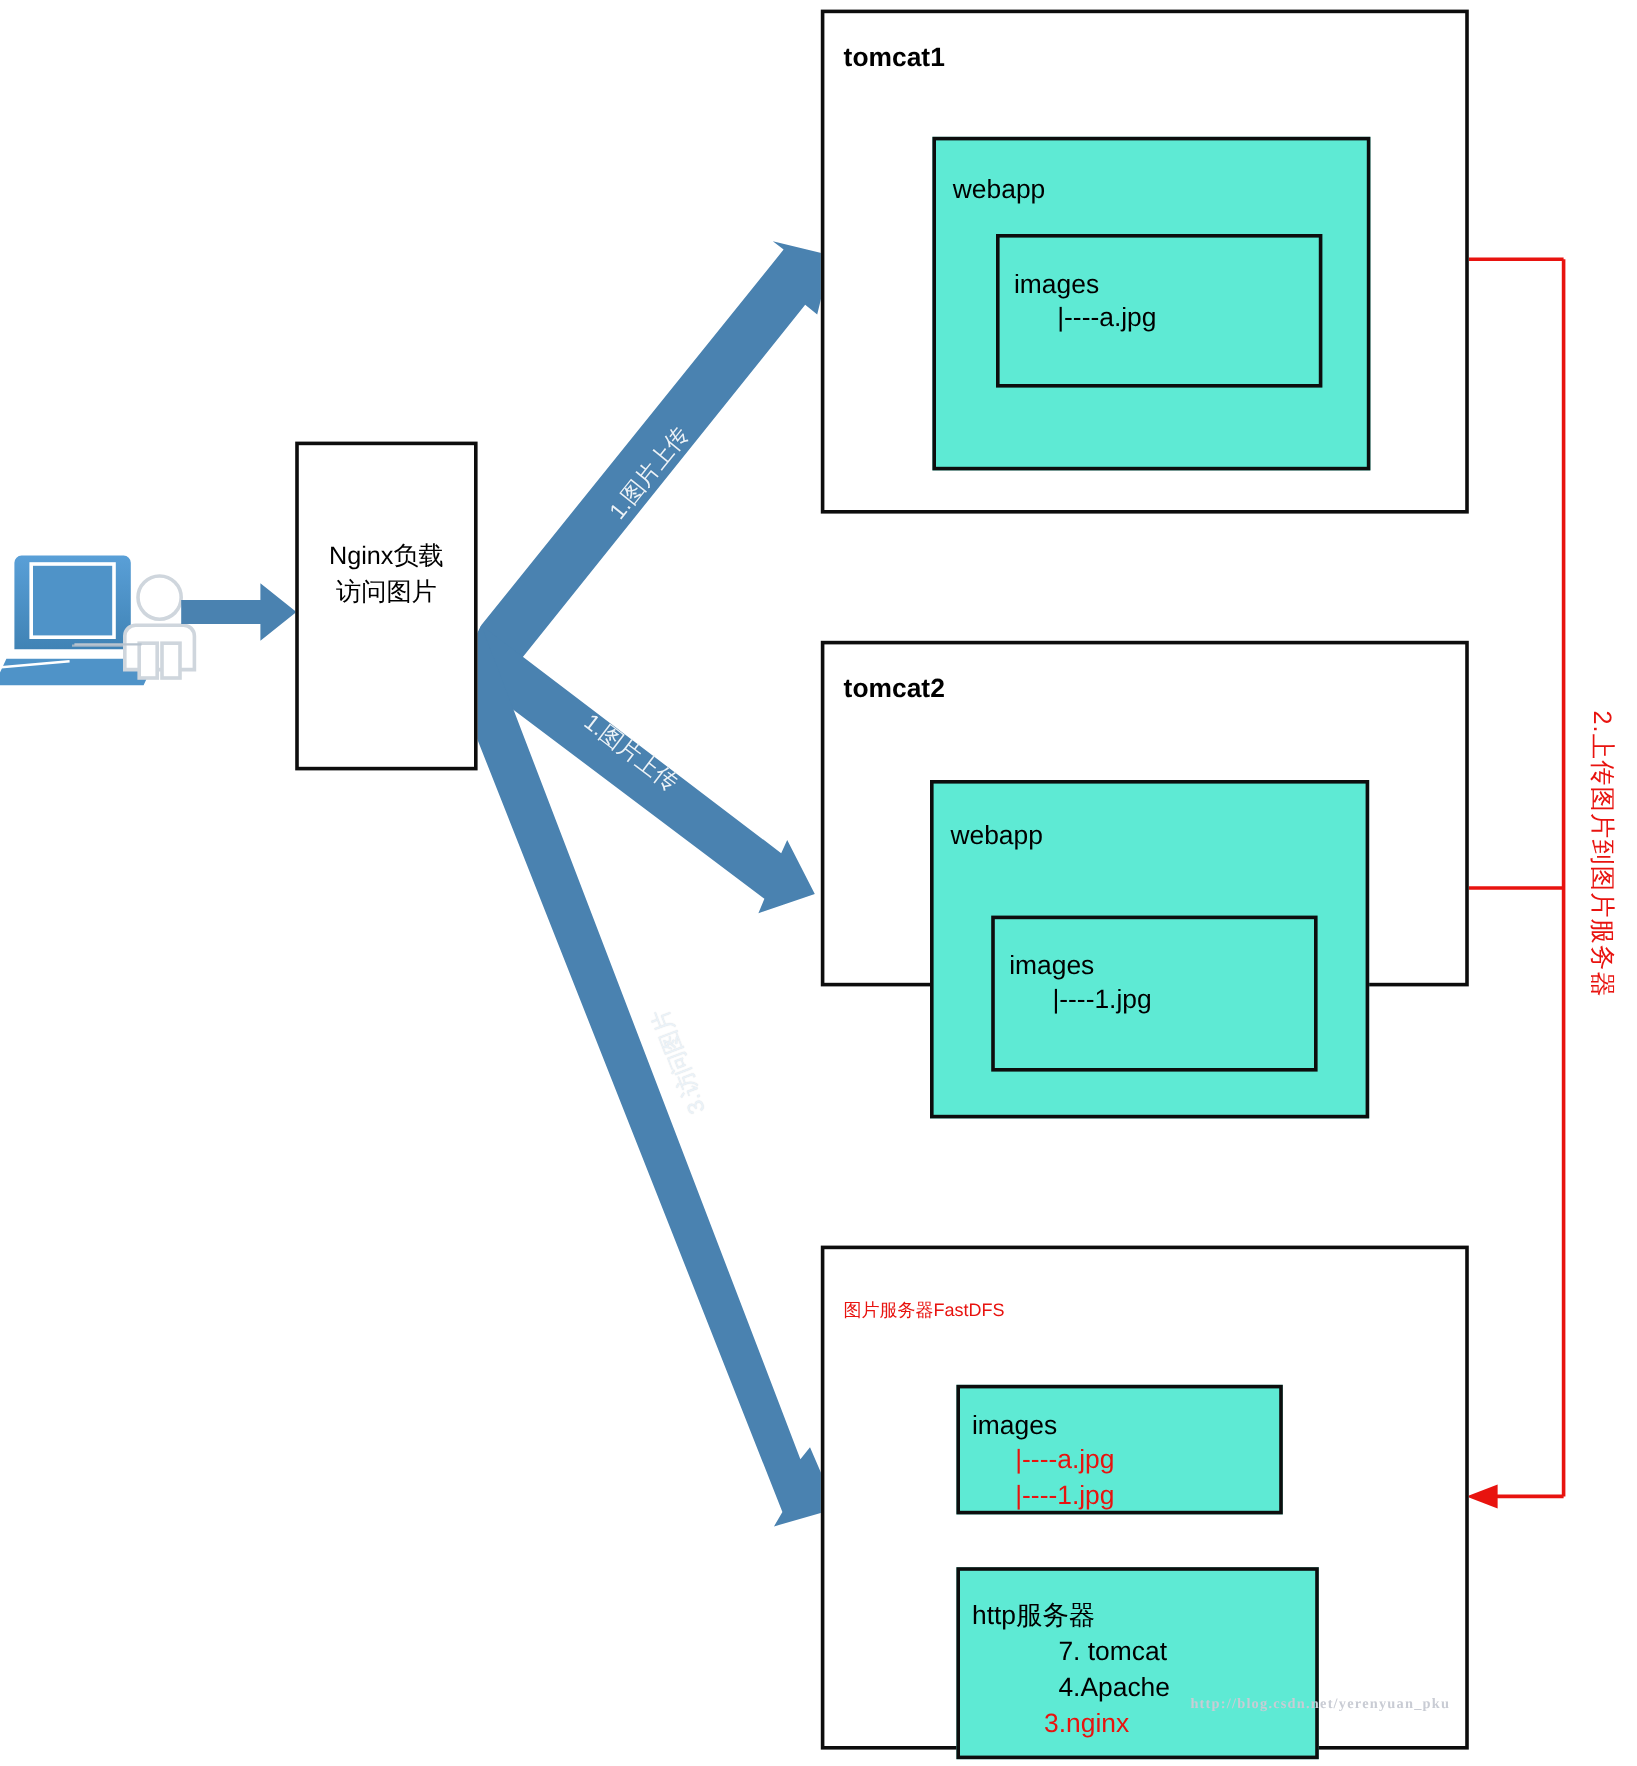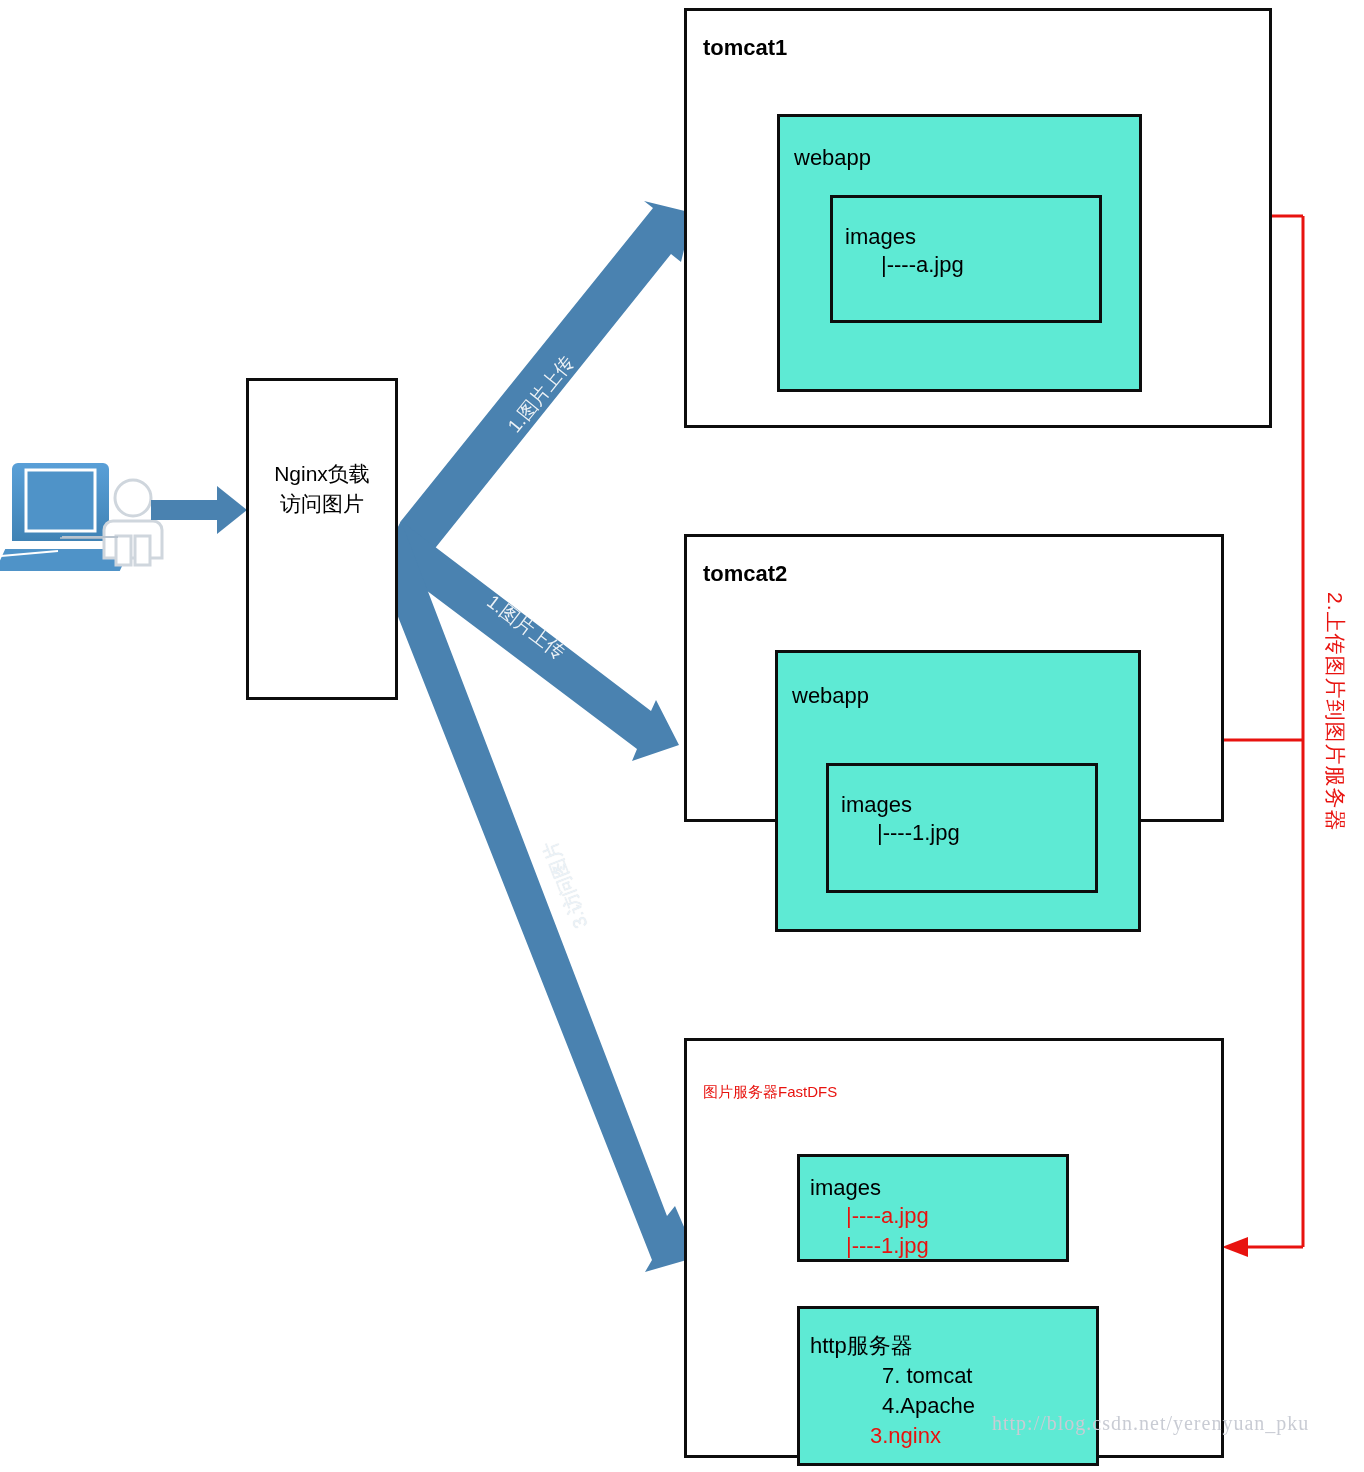--- a/index.html
+++ b/index.html
@@ -10,33 +10,33 @@
 
   
   .box{position:absolute;border:3px solid #0d0d0d;background:#fff;box-sizing:border-box;}
   .inner-box{position:absolute;border:3px solid #0d0d0d;background:#5eead4;box-sizing:border-box;}
 
   .box-title{position:absolute;font-weight:bold;font-size:22px;color:#000;white-space:nowrap;}
   .box-title.red{color:#e8130f;font-weight:normal;font-size:15px;}
   .lbl{position:absolute;font-size:22px;color:#000;white-space:pre;line-height:30px;}
   .lbl.red{color:#e8130f;}
 
-  .nginx-box{position:absolute;left:246px;top:378px;width:152px;height:322px;border:3px solid #0d0d0d;background:#fff;box-sizing:border-box;}
+  .nginx-box{position:absolute;left:246px;top:368px;width:152px;height:274px;border:3px solid #0d0d0d;background:#fff;box-sizing:border-box;}
   .nginx-text{position:absolute;left:0;right:0;top:78px;text-align:center;font-size:21px;line-height:30px;color:#000;}
 
   
   .arrow-label{position:absolute;color:#eaf2f8;font-size:19px;white-space:nowrap;
       transform-origin:left top;text-shadow:0 0 1px rgba(0,0,0,.15);}
 
   
   .red-vert{position:absolute;color:#e8130f;font-size:21px;white-space:nowrap;
       transform-origin:left top;letter-spacing:1px;}
 
-  .watermark{position:absolute;left:992px;top:1412px;color:#c9ccd4;font-size:20px;
-      font-family:"Liberation Serif","DejaVu Serif",serif;white-space:nowrap;letter-spacing:1px;}
+  .watermark{position:absolute;left:992px;top:1412px;color:#c9ccd4;font-size:12px;
+      font-family:"Liberation Serif","DejaVu Serif",serif;white-space:nowrap;letter-spacing:1px;font-weight:bold;}
 </style>
 </head>
 <body>
 
 <div id="stage">
 
   <svg class="svg-layer" viewBox="0 0 1364 1472">
     <defs>
       <linearGradient id="lapg" x1="0" y1="0" x2="0" y2="1">
         <stop offset="0" stop-color="#5aa0d8"></stop>
@@ -108,21 +108,21 @@
   </div>
 
   <div class="arrow-label" style="left:502px;top:422px;transform:rotate(-51.2deg);">1.图片上传</div>
 
   <div class="arrow-label" style="left:497px;top:589px;transform:rotate(37.2deg);">1.图片上传</div>
 
   <div class="arrow-label" style="left:570px;top:932px;transform:rotate(249deg);">3.访问图片</div>
 
   <div class="red-vert" style="left:1349px;top:592px;transform:rotate(90deg);">2.上传图片到图片服务器</div>
 
-  <div class="box" style="left:684px;top:8px;width:588px;height:420px;text-decoration:underline;">
+  <div class="box" style="left:684px;top:8px;width:540px;height:420px;text-decoration:underline;">
     <div class="box-title" style="left:16px;top:24px;">tomcat1</div>
 
     <div class="inner-box" style="left:90px;top:103px;width:365px;height:278px;">
       <div class="lbl" style="left:14px;top:26px;">webapp</div>
 
       <div class="inner-box" style="left:50px;top:78px;width:272px;height:128px;">
         <div class="lbl" style="left:12px;top:24px;">images</div>
         <div class="lbl" style="left:48px;top:52px;">|----a.jpg</div>
       </div>
     </div>

